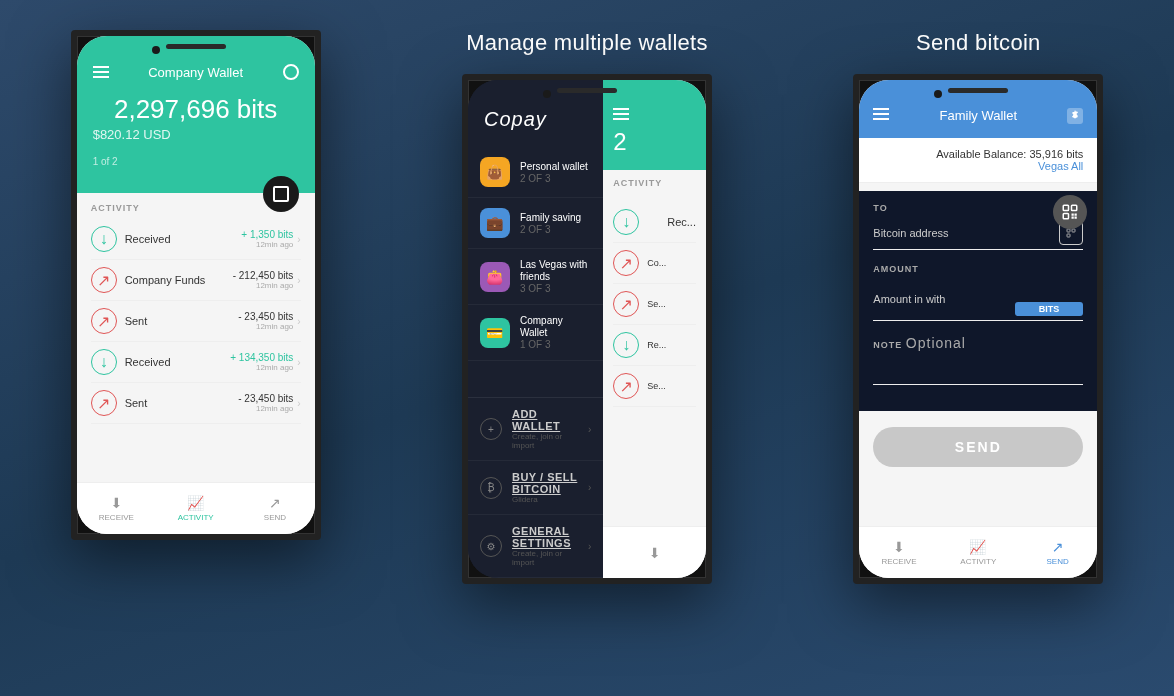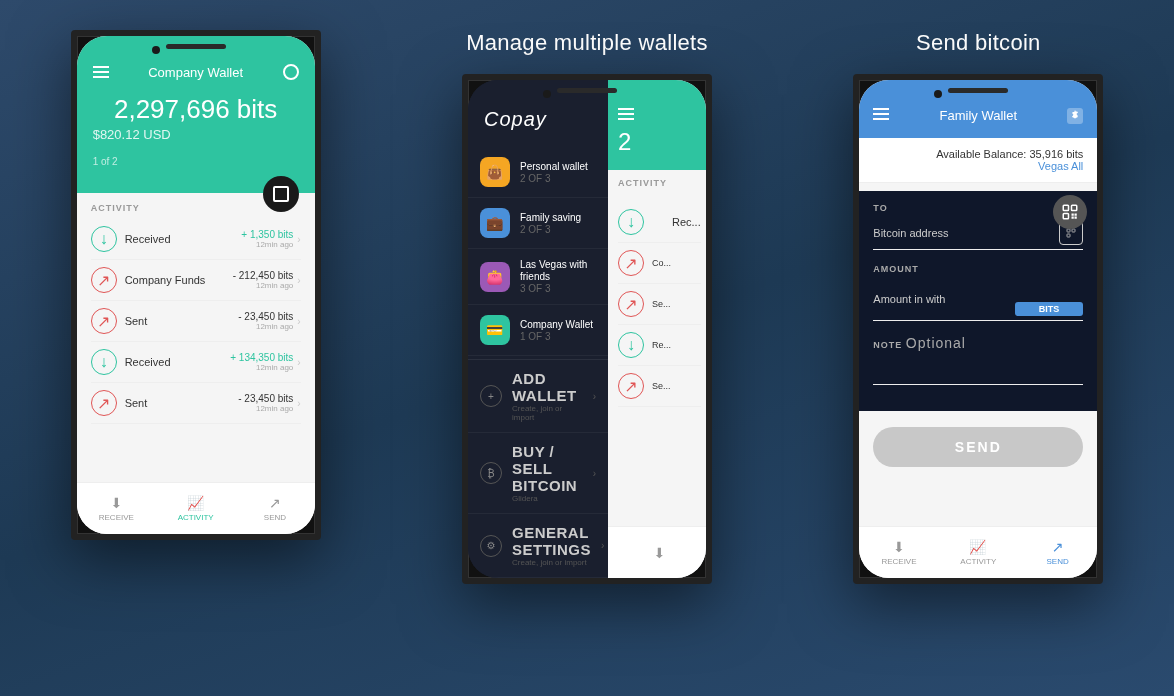--- a/index.html
+++ b/index.html
@@ -338,24 +338,25 @@
       align-items: center;
       justify-content: center;
       font-size: 10px;
       color: #888;
       flex-shrink: 0;
     }
 
     .menu-item-info { flex: 1; }
 
     .menu-item-label {
-      font-size: 15px;
+      font-size: 11px;
       color: #ccc;
       font-weight: 600;
       letter-spacing: 0.5px;
+      text-decoration: underline;
     }
 
     .menu-item-sub {
       font-size: 8px;
       color: #555;
     }
 
     .menu-chevron {
       color: #555;
       font-size: 10px;

